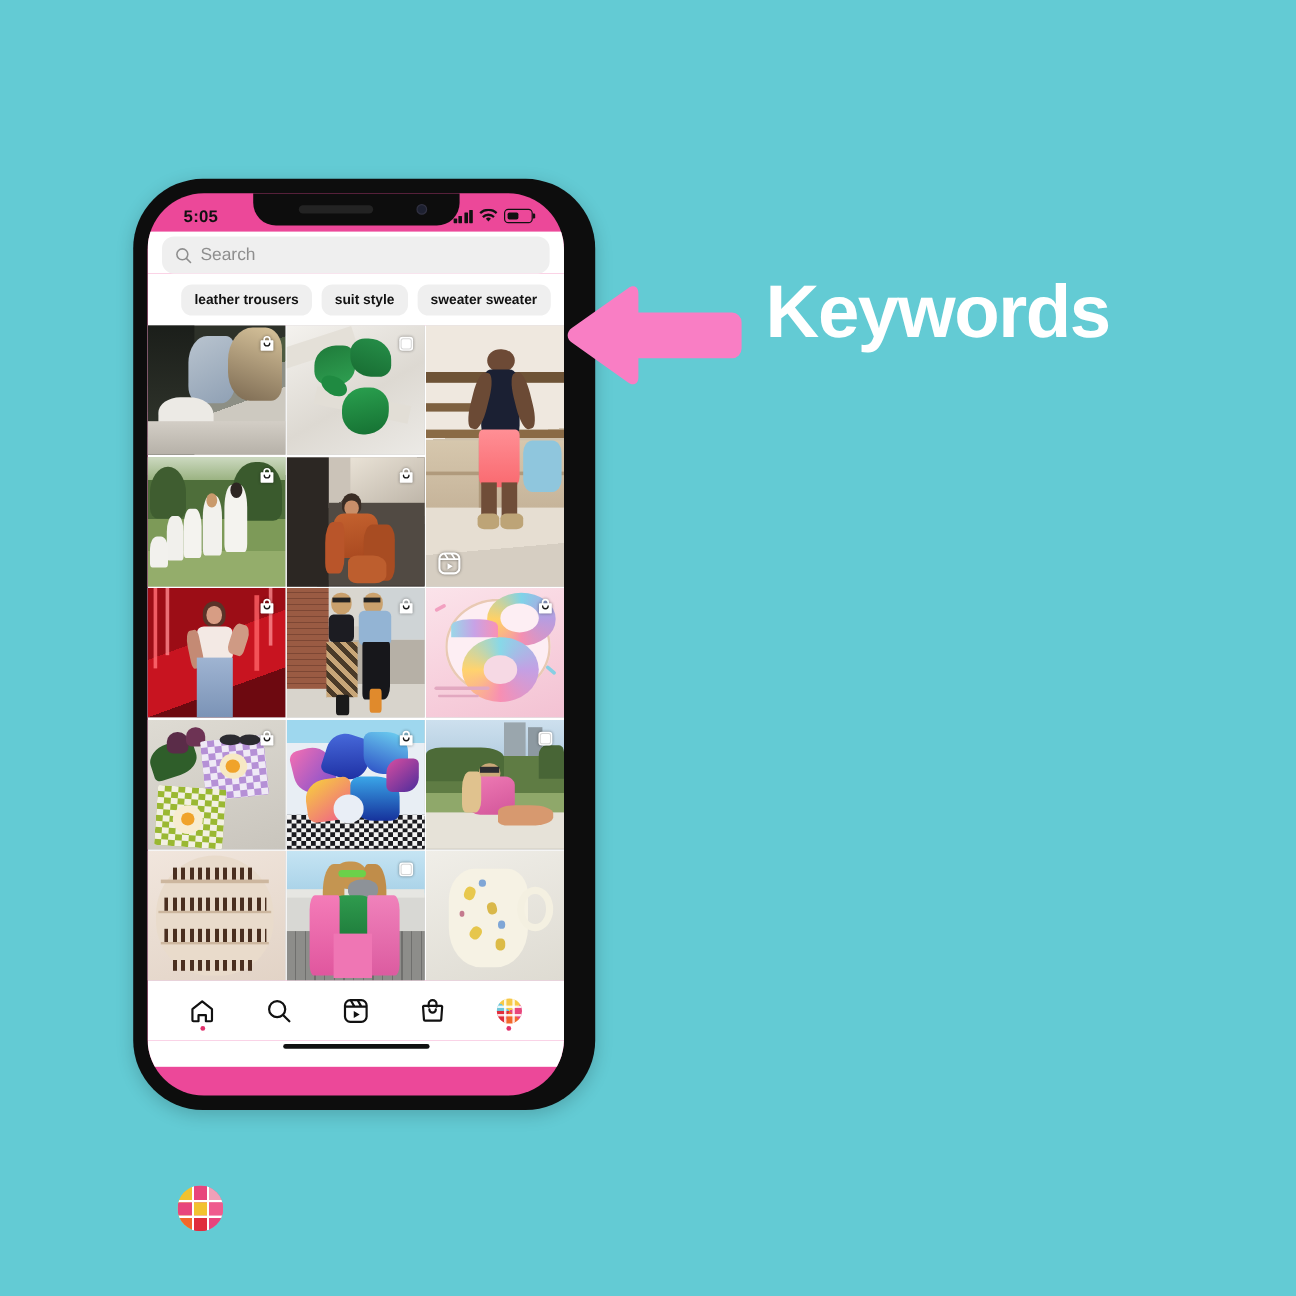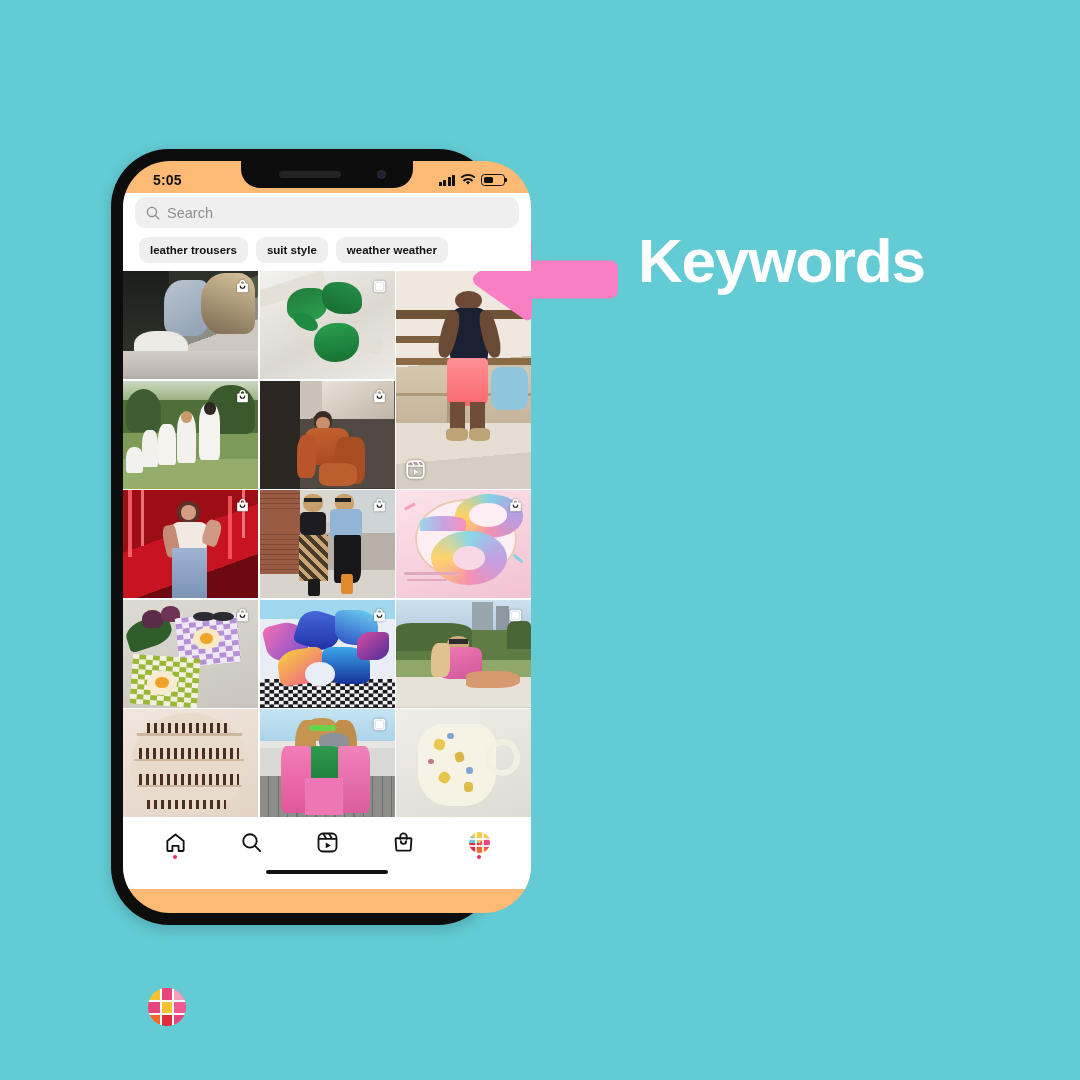--- a/index.html
+++ b/index.html
@@ -16,22 +16,22 @@
     position: absolute;
     left: 111px; top: 149px;
     width: 385px; height: 776px;
     background: #0d0d0d;
     border-radius: 58px;
     box-shadow: 0 4px 14px rgba(0,0,0,.18);
   }
   #phone-inner {
     position: absolute;
     left: 12px; top: 12px;
-    width: 408px; height: 752px;
-    background: #fdba74;
+    width: 347px; height: 752px;
+    background: #ec4899;
     border-radius: 47px;
     overflow: hidden;
   }
   #notch {
     position: absolute;
     left: 50%; transform: translateX(-50%);
     top: 0;
     width: 172px; height: 27px;
     background: #0d0d0d;
     border-radius: 0 0 19px 19px;
@@ -76,21 +76,21 @@
 
   
   #searchwrap { padding: 4px 12px 0 12px; background: #fff; position: relative; z-index: 15; }
   #searchbar {
     height: 31px; background: #efefef; border-radius: 10px;
     display: flex; align-items: center; gap: 7px; padding: 0 11px;
   }
   #search-placeholder { color: #8e8e8e; font-size: 14.5px; }
 
   
-  #pills { display: flex; gap: 8px; padding: 9px 12px 8px 16px; background: #fff; position: relative; z-index: 15; }
+  #pills { display: flex; gap: 8px; padding: 9px 12px 8px 28px; background: #fff; position: relative; z-index: 15; }
   .pill {
     background: #efefef; border-radius: 9px;
     padding: 7px 11px; font-size: 11.5px; font-weight: bold; color: #111;
     white-space: nowrap;
   }
 
   
   #grid {
     display: grid;
     grid-template-columns: repeat(3, 1fr);
@@ -201,21 +201,21 @@
           <circle cx="6.8" cy="6.8" r="5.2" fill="none" stroke="#8e8e8e" stroke-width="1.5"></circle>
           <line x1="10.6" y1="10.6" x2="14.6" y2="14.6" stroke="#8e8e8e" stroke-width="1.5" stroke-linecap="round"></line>
         </svg>
         <span id="search-placeholder">Search</span>
       </div>
     </div>
 
     <div id="pills">
       <div class="pill">leather trousers</div>
       <div class="pill">suit style</div>
-      <div class="pill">weather weather</div>
+      <div class="pill">sweater sweater</div>
     </div>
 
     <div id="grid">
 
       <div class="cell">
         <span class="ph" style="background:linear-gradient(160deg,#2d3129 0 34%,#4d5a3f 34% 48%,#8d8f85 48% 62%,#cdc9c0 62% 100%)">
           <i style="left:0;top:0;width:34%;height:100%;background:linear-gradient(180deg,#1b1e1a,#34392f)"></i>
           <i style="left:30%;top:8%;width:34%;height:52%;background:linear-gradient(150deg,#b9c4cf,#8fa0b4);border-radius:40% 20% 30% 25%"></i>
           <i style="left:58%;top:2%;width:40%;height:56%;background:linear-gradient(200deg,#d8c49c,#7c6a52);border-radius:45% 30% 20% 40%"></i>
           <i style="left:8%;top:56%;width:40%;height:30%;background:#eceae5;border-radius:40% 45% 35% 30%"></i>

